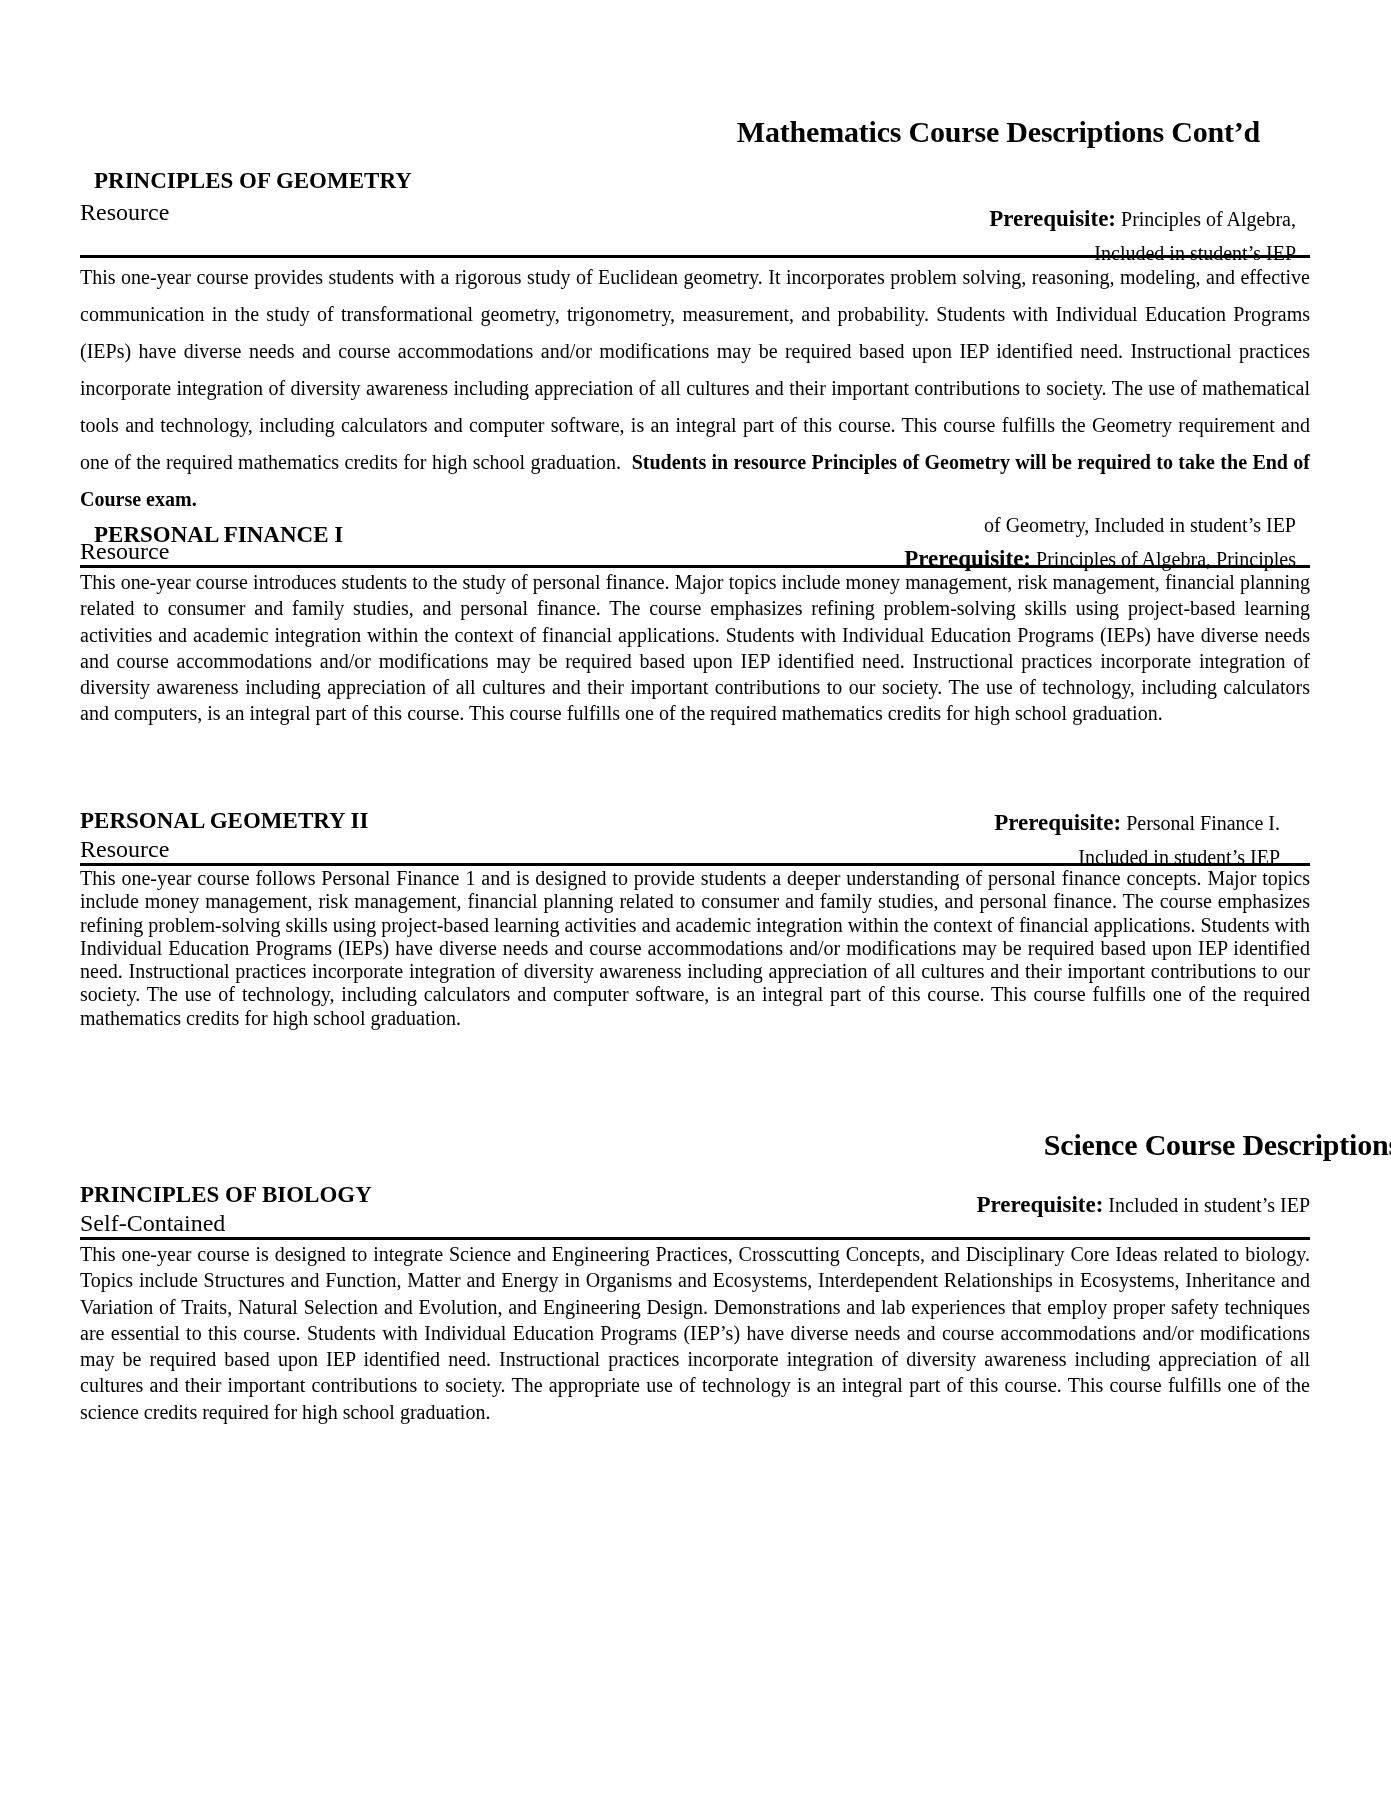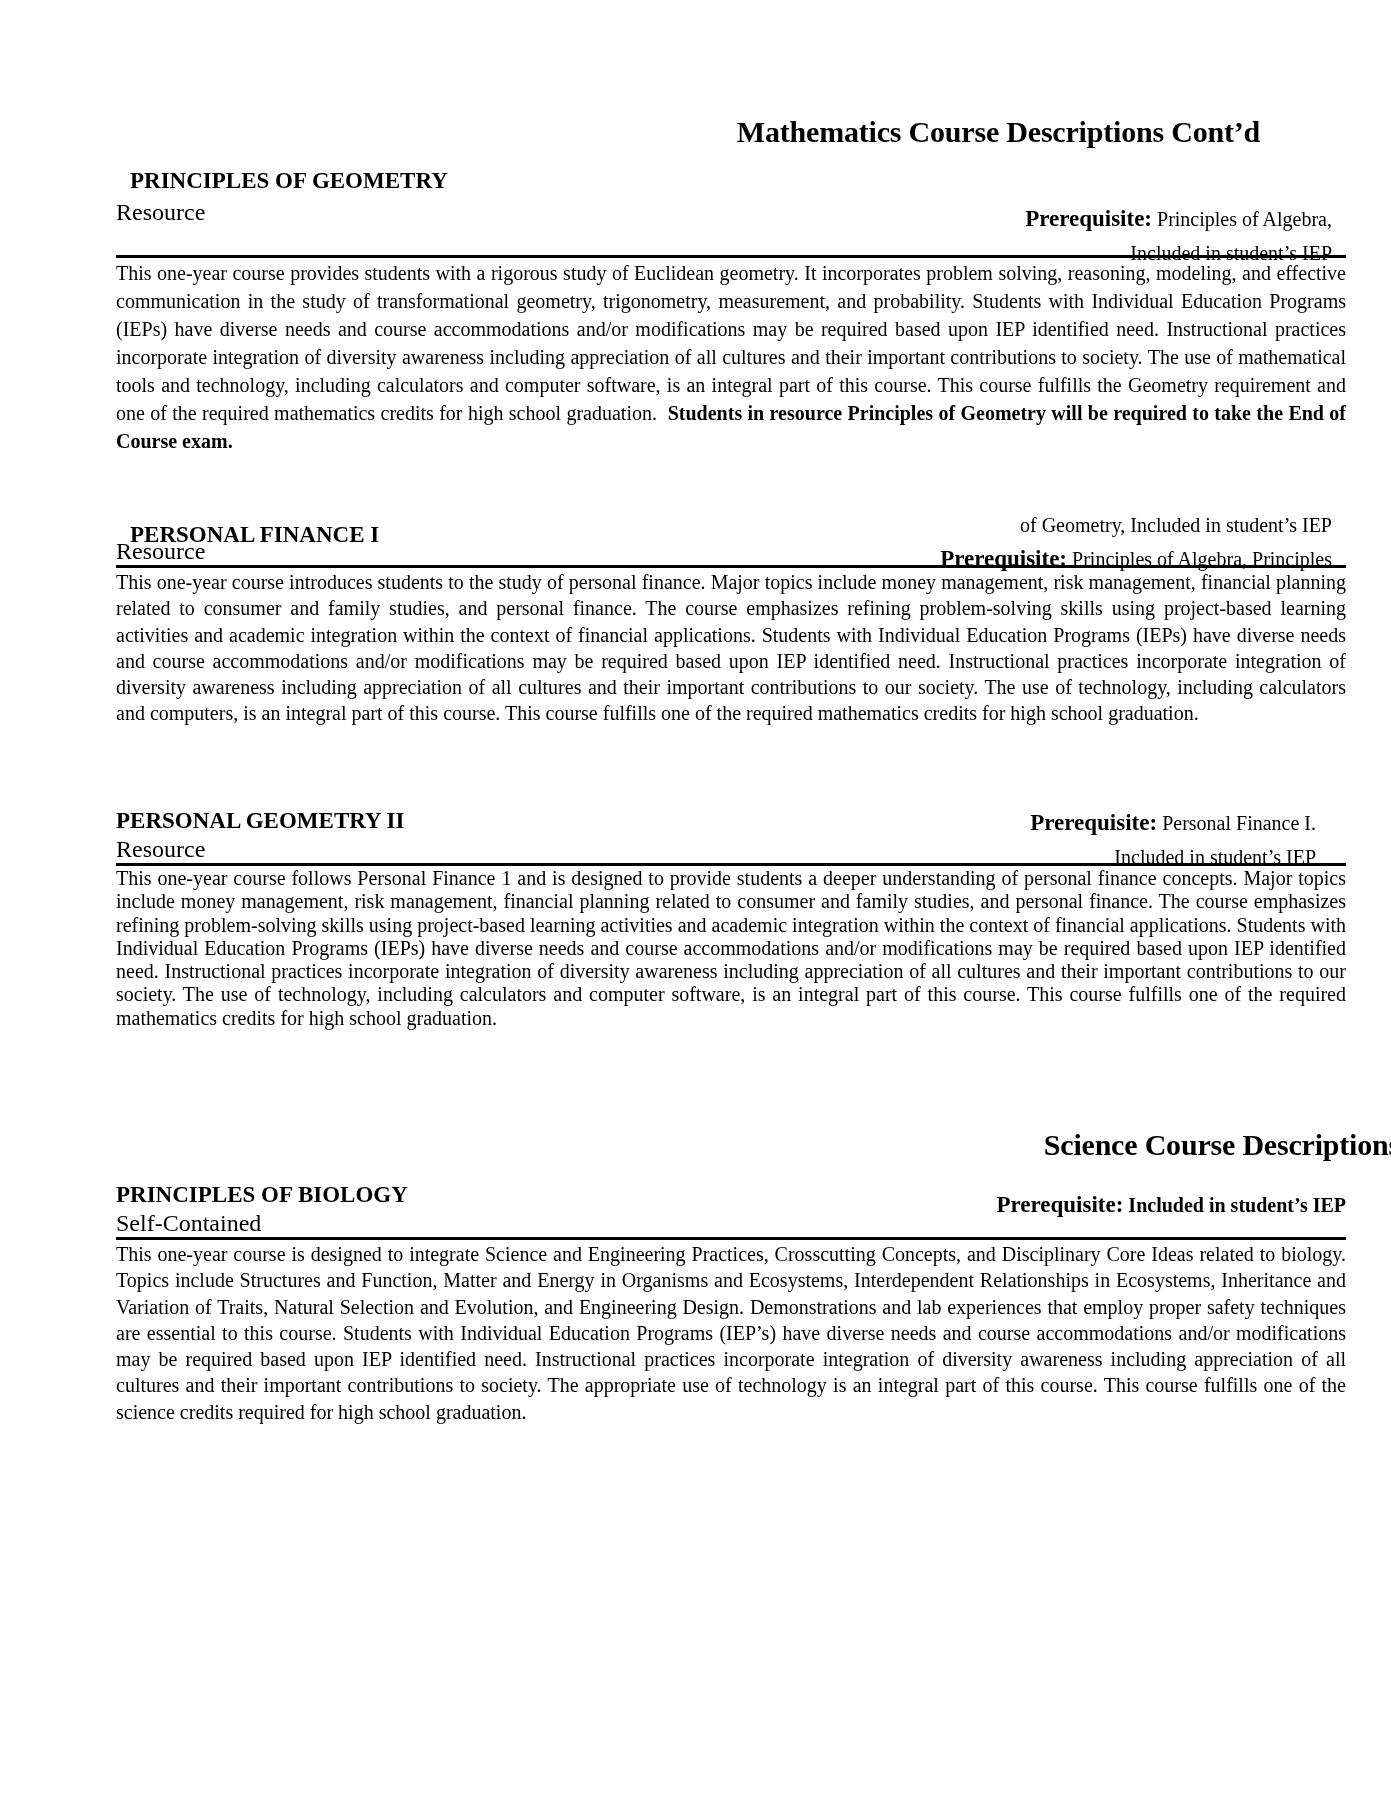--- a/index.html
+++ b/index.html
@@ -4,21 +4,21 @@
 <style>
   html, body { margin: 0; padding: 0; background: #ffffff; }
   body {
     width: 1391px; height: 1800px; position: relative; overflow: hidden;
     font-family: "Liberation Serif", serif; color: #000;
   }
   .page-title {
     position: absolute; left: 0; width: 1260px; text-align: right;
     font-weight: bold; font-size: 30px; letter-spacing: -0.2px;
   }
-  .course { position: absolute; left: 80px; width: 1230px; margin-left: 36px; }
+  .course { position: absolute; left: 80px; width: 1230px; }
   .course-name { font-weight: bold; font-size: 23px; position: absolute; left: 0; }
   .course-type { font-size: 24px; position: absolute; left: 0; }
   .prereq { position: absolute; right: 0; text-align: right; font-size: 20px; line-height: 34px; }
   .prereq b { font-size: 23px; }
   .rule { position: absolute; left: 0; right: 0; height: 3px; background: #000; }
   .desc {
     position: absolute; left: 0; right: 0; font-size: 20px; text-align: justify;
     text-align-last: left;
   }
   .desc b { font-weight: bold; }
@@ -29,21 +29,21 @@
 <div class="page-title" style="top:115px;">Mathematics Course Descriptions Cont’d</div>
 
 <div class="course" style="top:168px; height:300px;">
   <div class="course-name" style="top:0; left:14px;">PRINCIPLES OF GEOMETRY</div>
   <div class="course-type" style="top:31px;">Resource</div>
   <div class="prereq" style="top:34px; right:14px;">
     <div><b>Prerequisite:</b> <span>Principles of Algebra,</span></div>
     <div>Included in student’s IEP</div>
   </div>
   <div class="rule" style="top:87px;"></div>
-  <div class="desc" style="top:91px; line-height:28px;">
+  <div class="desc" style="top:91px; line-height:37px;">
     <span>This one-year course provides students with a rigorous study of Euclidean geometry. It incorporates problem solving, reasoning, modeling, and effective communication in the study of transformational geometry, trigonometry, measurement, and probability. Students with Individual Education Programs (IEPs) have diverse needs and course accommodations and/or modifications may be required based upon IEP identified need. Instructional practices incorporate integration of diversity awareness including appreciation of all cultures and their important contributions to society. The use of mathematical tools and technology, including calculators and computer software, is an integral part of this course. This course fulfills the Geometry requirement and one of the required mathematics credits for high school graduation.</span>&nbsp;
     <b>Students in resource Principles of Geometry will be required to take the End of Course exam.</b>
   </div>
 </div>
 
 <div class="course" style="top:510px; height:260px;">
   <div class="course-name" style="top:12px; left:14px;">PERSONAL FINANCE I</div>
   <div class="course-type" style="top:28px;">Resource</div>
   <div class="prereq" style="top:-2px; right:14px;">
     <div>of Geometry, Included in student’s IEP</div>
@@ -62,18 +62,18 @@
   </div>
   <div class="rule" style="top:55px;"></div>
   <div class="desc" style="top:59px; line-height:23.3px;">This one-year course follows Personal Finance 1 and is designed to provide students a deeper understanding of personal finance concepts. Major topics include money management, risk management, financial planning related to consumer and family studies, and personal finance. The course emphasizes refining problem-solving skills using project-based learning activities and academic integration within the context of financial applications. Students with Individual Education Programs (IEPs) have diverse needs and course accommodations and/or modifications may be required based upon IEP identified need. Instructional practices incorporate integration of diversity awareness including appreciation of all cultures and their important contributions to our society. The use of technology, including calculators and computer software, is an integral part of this course. This course fulfills one of the required mathematics credits for high school graduation.</div>
 </div>
 
 <div class="page-title" style="top:1128px; left:0; width:1400px;">Science Course Descriptions</div>
 
 <div class="course" style="top:1182px; height:300px;">
   <div class="course-name" style="top:0;">PRINCIPLES OF BIOLOGY</div>
   <div class="course-type" style="top:28px;">Self-Contained</div>
-  <div class="prereq" style="top:6px; right:0;font-weight:bold;">
+  <div class="prereq" style="top:6px; right:0;">
     <div><b>Prerequisite:</b> <span>Included in student’s IEP</span></div>
   </div>
   <div class="rule" style="top:55px;"></div>
   <div class="desc" style="top:59px; line-height:26.3px; right:0;">This one-year course is designed to integrate Science and Engineering Practices, Crosscutting Concepts, and Disciplinary Core Ideas related to biology. Topics include Structures and Function, Matter and Energy in Organisms and Ecosystems, Interdependent Relationships in Ecosystems, Inheritance and Variation of Traits, Natural Selection and Evolution, and Engineering Design. Demonstrations and lab experiences that employ proper safety techniques are essential to this course. Students with Individual Education Programs (IEP’s) have diverse needs and course accommodations and/or modifications may be required based upon IEP identified need. Instructional practices incorporate integration of diversity awareness including appreciation of all cultures and their important contributions to society. The appropriate use of technology is an integral part of this course. This course fulfills one of the science credits required for high school graduation.</div>
 </div>
 
 </body></html>

